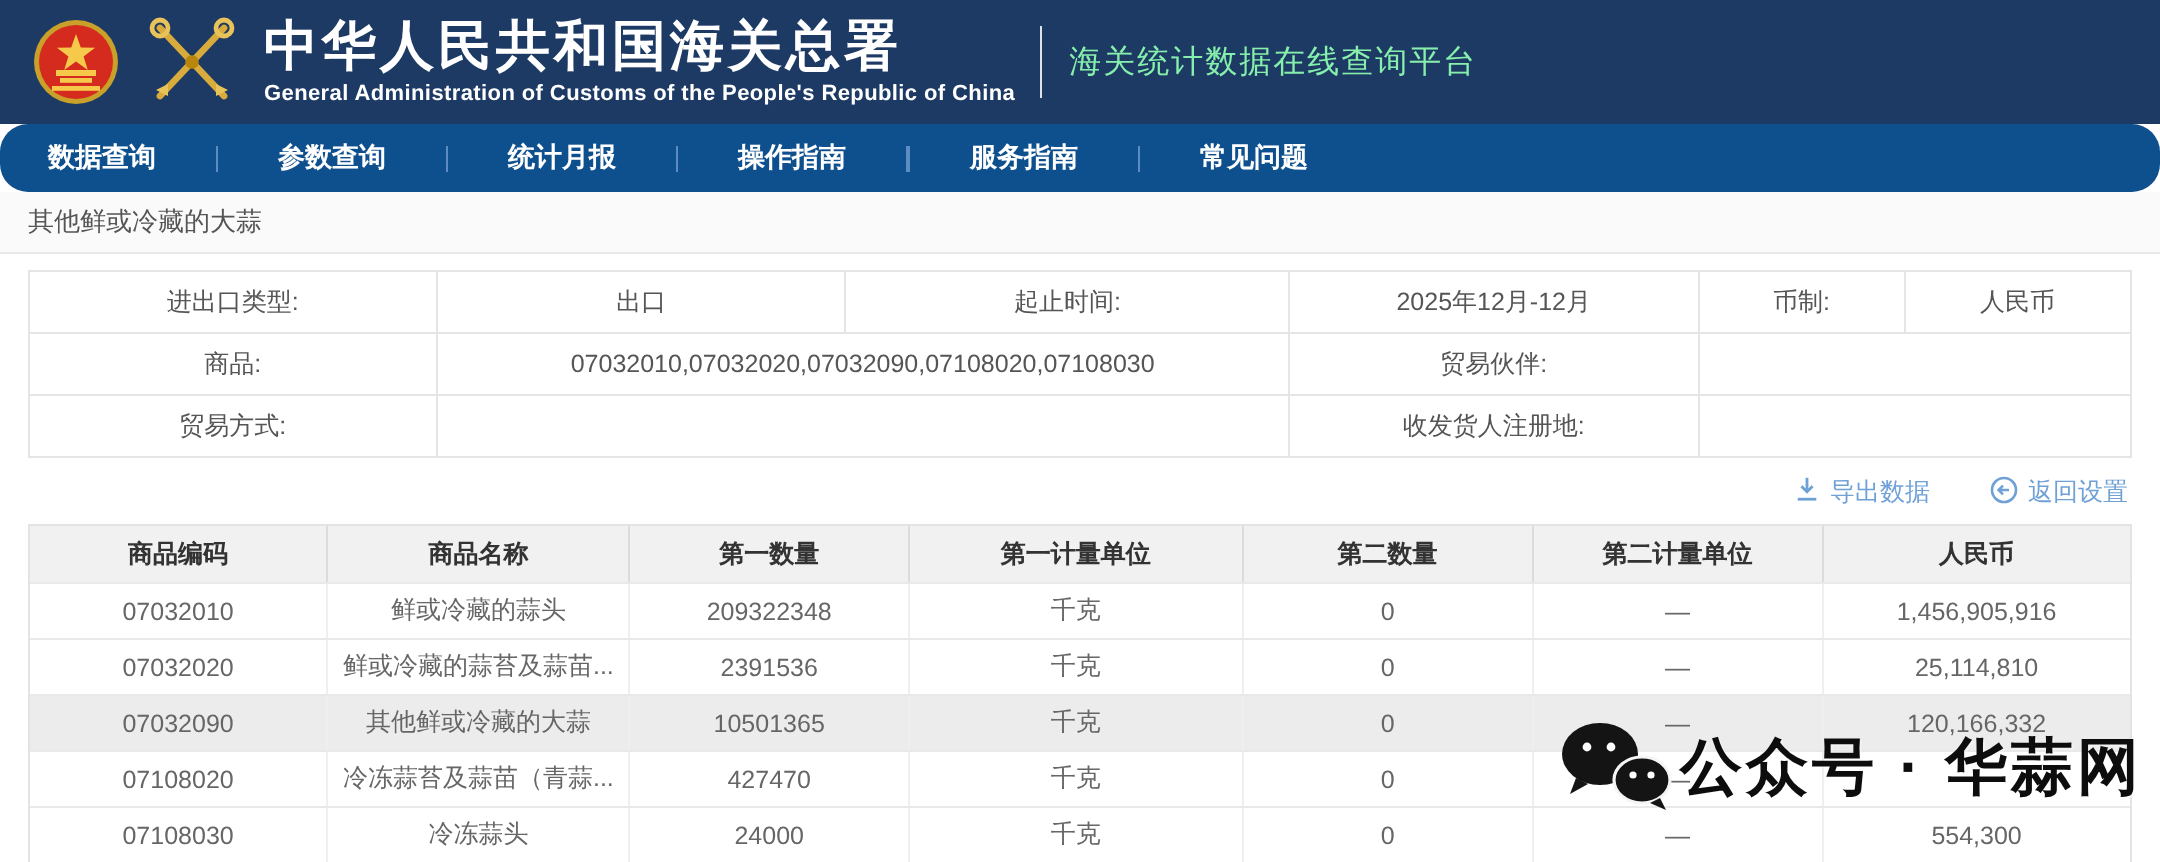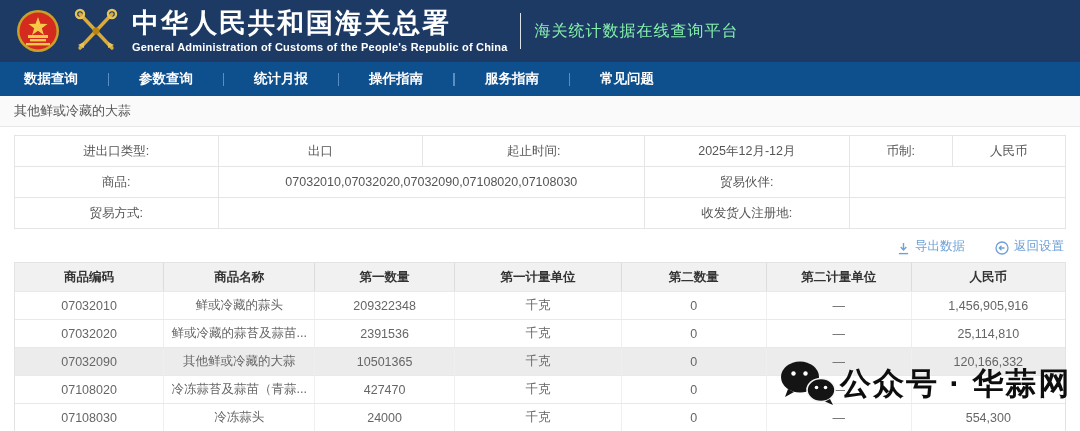--- a/index.html
+++ b/index.html
@@ -17,21 +17,21 @@
   .customs-logo { width:48px; height:46px; margin-right:12px; flex:0 0 auto; }
   .org-block { display:flex; flex-direction:column; justify-content:flex-end; }
   .org-title {
     color:#ffffff; font-size:27px; font-weight:bold; letter-spacing:2px;
     font-family:"Liberation Serif","DejaVu Serif",serif; line-height:1.1;
   }
   .org-subtitle { color:#ffffff; font-size:11px; font-weight:bold; margin-top:2px; letter-spacing:0.2px; }
   .title-divider { width:1px; height:36px; background:rgba(255,255,255,0.85); margin:0 14px 0 12px; }
   .platform-title { color:#86efac; font-size:16px; letter-spacing:1px; }
   
-  .nav { height:34px; background:#0e4f8e; display:flex; align-items:center; padding-left:24px; }
+  .nav { height:34px; background:#0e4f8e; display:flex; align-items:center; padding-left:24px;border-radius:14px; }
   .nav-item {
     color:#ffffff; font-size:13.5px; font-weight:bold; padding:0 30px;
     cursor:pointer; white-space:nowrap; line-height:34px;
   }
   .nav-item:first-child { padding-left:0; }
   .nav-sep { width:1px; height:13px; background:#5d8cc2; flex:0 0 auto; }
   
   .breadcrumb-bar {
     height:31px; background:#fafafa; border-bottom:1px solid #e8e8e8;
     display:flex; align-items:center; padding-left:14px;
@@ -43,21 +43,21 @@
   .cond-cell {
     display:flex; align-items:center; justify-content:center;
     font-size:12.5px; color:#555; border-right:1px solid #e5e5e5;
     overflow:hidden; white-space:nowrap;
   }
   .cond-cell:last-child { border-right:none; }
   .w1{width:19.4%}.w2{width:19.5%}.w3{width:21.1%}.w4{width:19.5%}.w5{width:9.8%}.w6{width:10.7%}
   .w2wide{width:40.6%}.w4wide{width:20.5%}
   
   .actions { display:flex; justify-content:flex-end; align-items:center; gap:30px; margin:9px 16px 7px 14px; }
-  .action-link { display:flex; align-items:flex-end; gap:5px; color:#6fa1d6; font-size:12.5px; cursor:pointer; }
+  .action-link { display:flex; align-items:flex-start; gap:5px; color:#6fa1d6; font-size:12.5px; cursor:pointer; }
   .action-link svg { display:block; }
   
   .results { margin:0 14px; border:1px solid #e3e3e3; background:#fff; }
   .thead { display:flex; height:28px; background:#f1f1f1; }
   .th {
     display:flex; align-items:center; justify-content:center;
     font-size:12.5px; font-weight:bold; color:#333;
     border-right:1px solid #dcdcdc; white-space:nowrap; overflow:hidden;
   }
   .th:last-child { border-right:none; }

